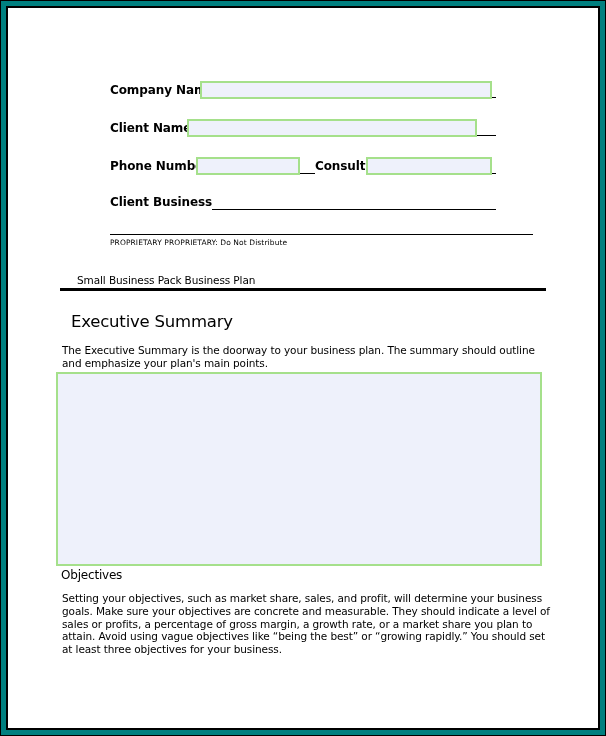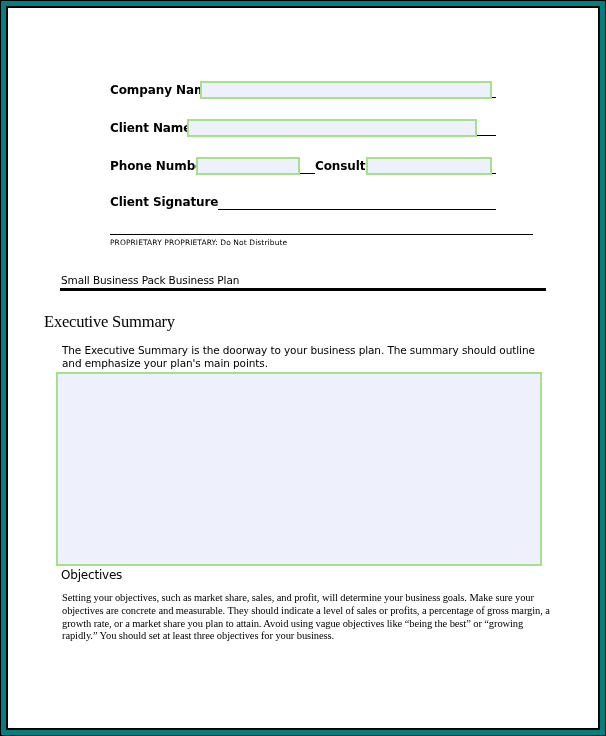--- a/index.html
+++ b/index.html
@@ -47,35 +47,35 @@
   .field-company{left:200px;top:81px;width:292px;height:18px;}
   .field-client{left:187px;top:119px;width:290px;height:18px;}
   .field-phone{left:196px;top:157px;width:104px;height:18px;}
   .field-consultant{left:366px;top:157px;width:126px;height:18px;}
 
   
   .prop-rule{position:absolute;left:110px;width:423px;top:234px;border-top:1px solid #000;}
   .prop-note{position:absolute;left:110px;top:238px;font-size:7.5px;letter-spacing:0.1px;}
 
   
-  .doc-title{position:absolute;left:61px;top:274px;font-size:10.5px;letter-spacing:-0.1px;}
+  .doc-title{position:absolute;left:77px;top:274px;font-size:10.5px;letter-spacing:-0.1px;}
   .title-rule{position:absolute;left:60px;width:486px;top:288px;height:2.5px;background:#000;}
 
   
-  .h1{position:absolute;left:44px;top:312px;font-size:16.5px;letter-spacing:-0.2px;font-family:Liberation Serif, serif;}
+  .h1{position:absolute;left:71px;top:312px;font-size:16.5px;letter-spacing:-0.2px;}
   .body-text{position:absolute;font-size:10.5px;line-height:12.8px;letter-spacing:-0.1px;}
   .body1{left:62px;top:344px;width:486px;}
   .summary-field{
     position:absolute;left:56px;top:372px;width:486px;height:194px;
     box-sizing:border-box;background:var(--field-fill);
     border:2px solid var(--field-border);
     font-size:11px;padding:4px;
   }
   .h2{position:absolute;left:61px;top:568px;font-size:12px;letter-spacing:-0.2px;}
-  .body2{left:62px;top:592px;width:494px;font-family:Liberation Serif, serif;}
+  .body2{left:62px;top:592px;width:494px;}
 </style>
 </head>
 <body>
 
 <div class="frame-outer"></div>
 <div class="frame-teal"></div>
 <div class="frame-inner"></div>
 
 <div class="content">
 
@@ -94,21 +94,21 @@
   <div class="form-row row3">
     <span class="flabel">Phone Number</span>
     <span class="fline-fixed"></span>
     <span class="flabel">Consultant</span>
     <span class="fline"></span>
   </div>
   <div class="field field-phone"></div>
   <div class="field field-consultant"></div>
 
   <div class="form-row row4">
-    <span class="flabel">Client Signature</span>
+    <span class="flabel">Client Business</span>
     <span class="fline"></span>
   </div>
 
   <div class="prop-rule"></div>
   <div class="prop-note">PROPRIETARY PROPRIETARY: Do Not Distribute</div>
 
   <div class="doc-title">Small Business Pack Business Plan</div>
   <div class="title-rule"></div>
 
   <div class="h1">Executive Summary</div>

